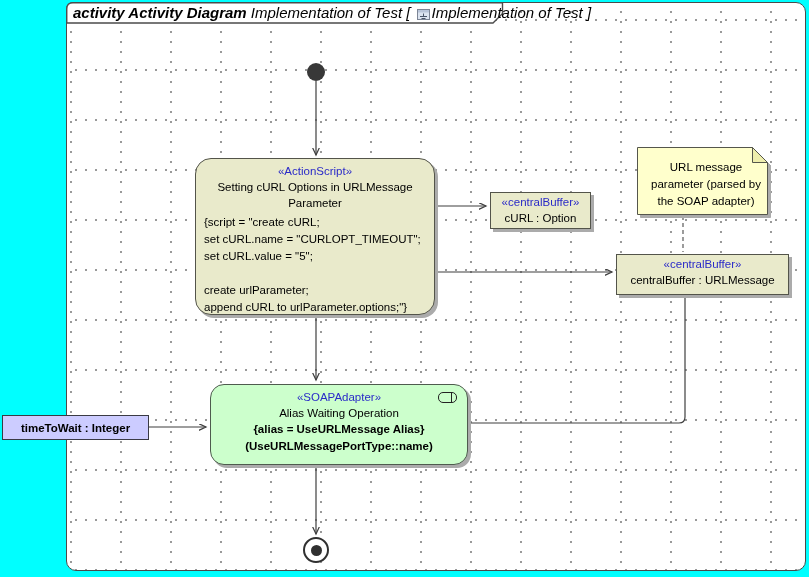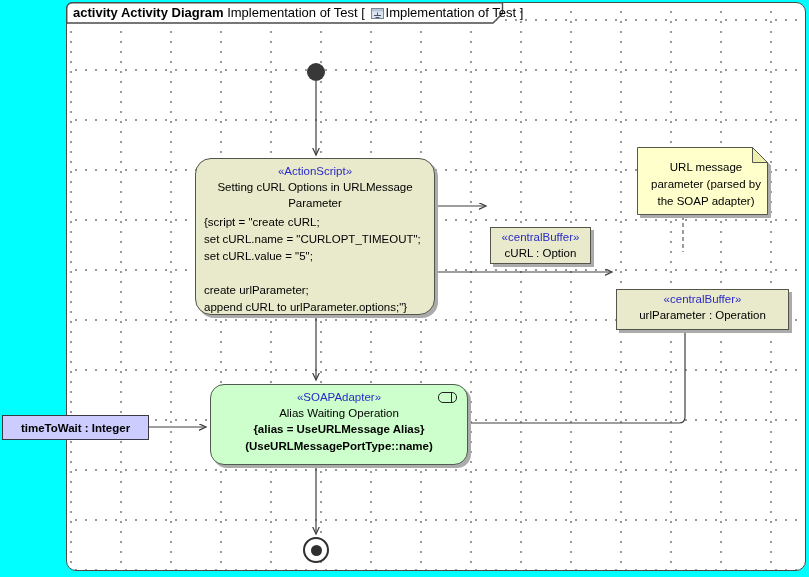--- a/index.html
+++ b/index.html
@@ -20,21 +20,21 @@
     background-position:4px 42px,29px 4px;
     border:1.5px solid var(--frame_border,#4B4B4B);
     border-radius:7px 10px 10px 10px;
   }
   svg.overlay{position:absolute;left:0;top:0;}
   .edge{fill:none;stroke:var(--edge,#3F3F3F);stroke-width:1.2;}
   .dashed{stroke-dasharray:4 3;stroke:#5a5a5a;}
   .tab-shape{fill:#ffffff;stroke:var(--frame_border,#4B4B4B);stroke-width:1.4;}
   .tab-text{
     position:absolute;left:73px;top:6px;white-space:nowrap;
-    font-size:13px;line-height:14px;color:#000;
+    font-size:15px;line-height:14px;color:#000;font-style:italic;
   }
   .tab-text .b{font-weight:bold;}
   .dgm-icon{vertical-align:-3px;margin:0 2px;}
   .node{
     position:absolute;box-sizing:border-box;
     font-size:11.5px;text-align:center;
     box-shadow:3px 3px 0 #ABABAB;
   }
   .stereo{color:var(--stereotype_text,#2A2AC8);line-height:15px;}
   .node-name{font-weight:normal;color:#000;line-height:16px;}
@@ -42,21 +42,21 @@
     left:195px;top:158px;width:240px;height:157px;
     background:var(--node_fill,#E9EACB);
     border:1px solid #53544A;border-radius:16px;
     padding:5px 8px 2px 8px;
   }
   #action1 .script{
     text-align:left;white-space:pre-line;line-height:17px;margin-top:3px;color:#000;
   }
   .buffer{
     background:var(--node_fill,#E9EACB);
-    border:1px solid #53544A;padding-top:2px;margin-top:35px;
+    border:1px solid #53544A;padding-top:2px;
   }
   #buffer1{left:490px;top:192px;width:101px;height:37px;}
   #buffer2{left:616px;top:254px;width:173px;height:41px;}
   #soap{
     left:210px;top:384px;width:258px;height:81px;
     background:var(--soap_fill,#CCFFCC);
     border:1px solid #4E5B4E;border-radius:14px;
     padding-top:5px;
   }
   #soap .body-line{line-height:17px;color:#000;font-weight:bold;}
@@ -142,21 +142,21 @@
 append cURL to urlParameter.options;"}</div>
   </div>
 
   <div class="node buffer" id="buffer1">
     <div class="stereo">«centralBuffer»</div>
     <div class="node-name">cURL : Option</div>
   </div>
 
   <div class="node buffer" id="buffer2">
     <div class="stereo">«centralBuffer»</div>
-    <div class="node-name">urlParameter : Operation</div>
+    <div class="node-name">centralBuffer : URLMessage</div>
   </div>
 
   <div class="node" id="soap">
     <div class="soap-icon">
         <span></span>
       </div>
     <div class="stereo">«SOAPAdapter»</div>
     <div class="node-name">Alias Waiting Operation</div>
     <div class="body-line">{alias = UseURLMessage Alias}</div>
     <div class="body-line">(UseURLMessagePortType::name)</div>

